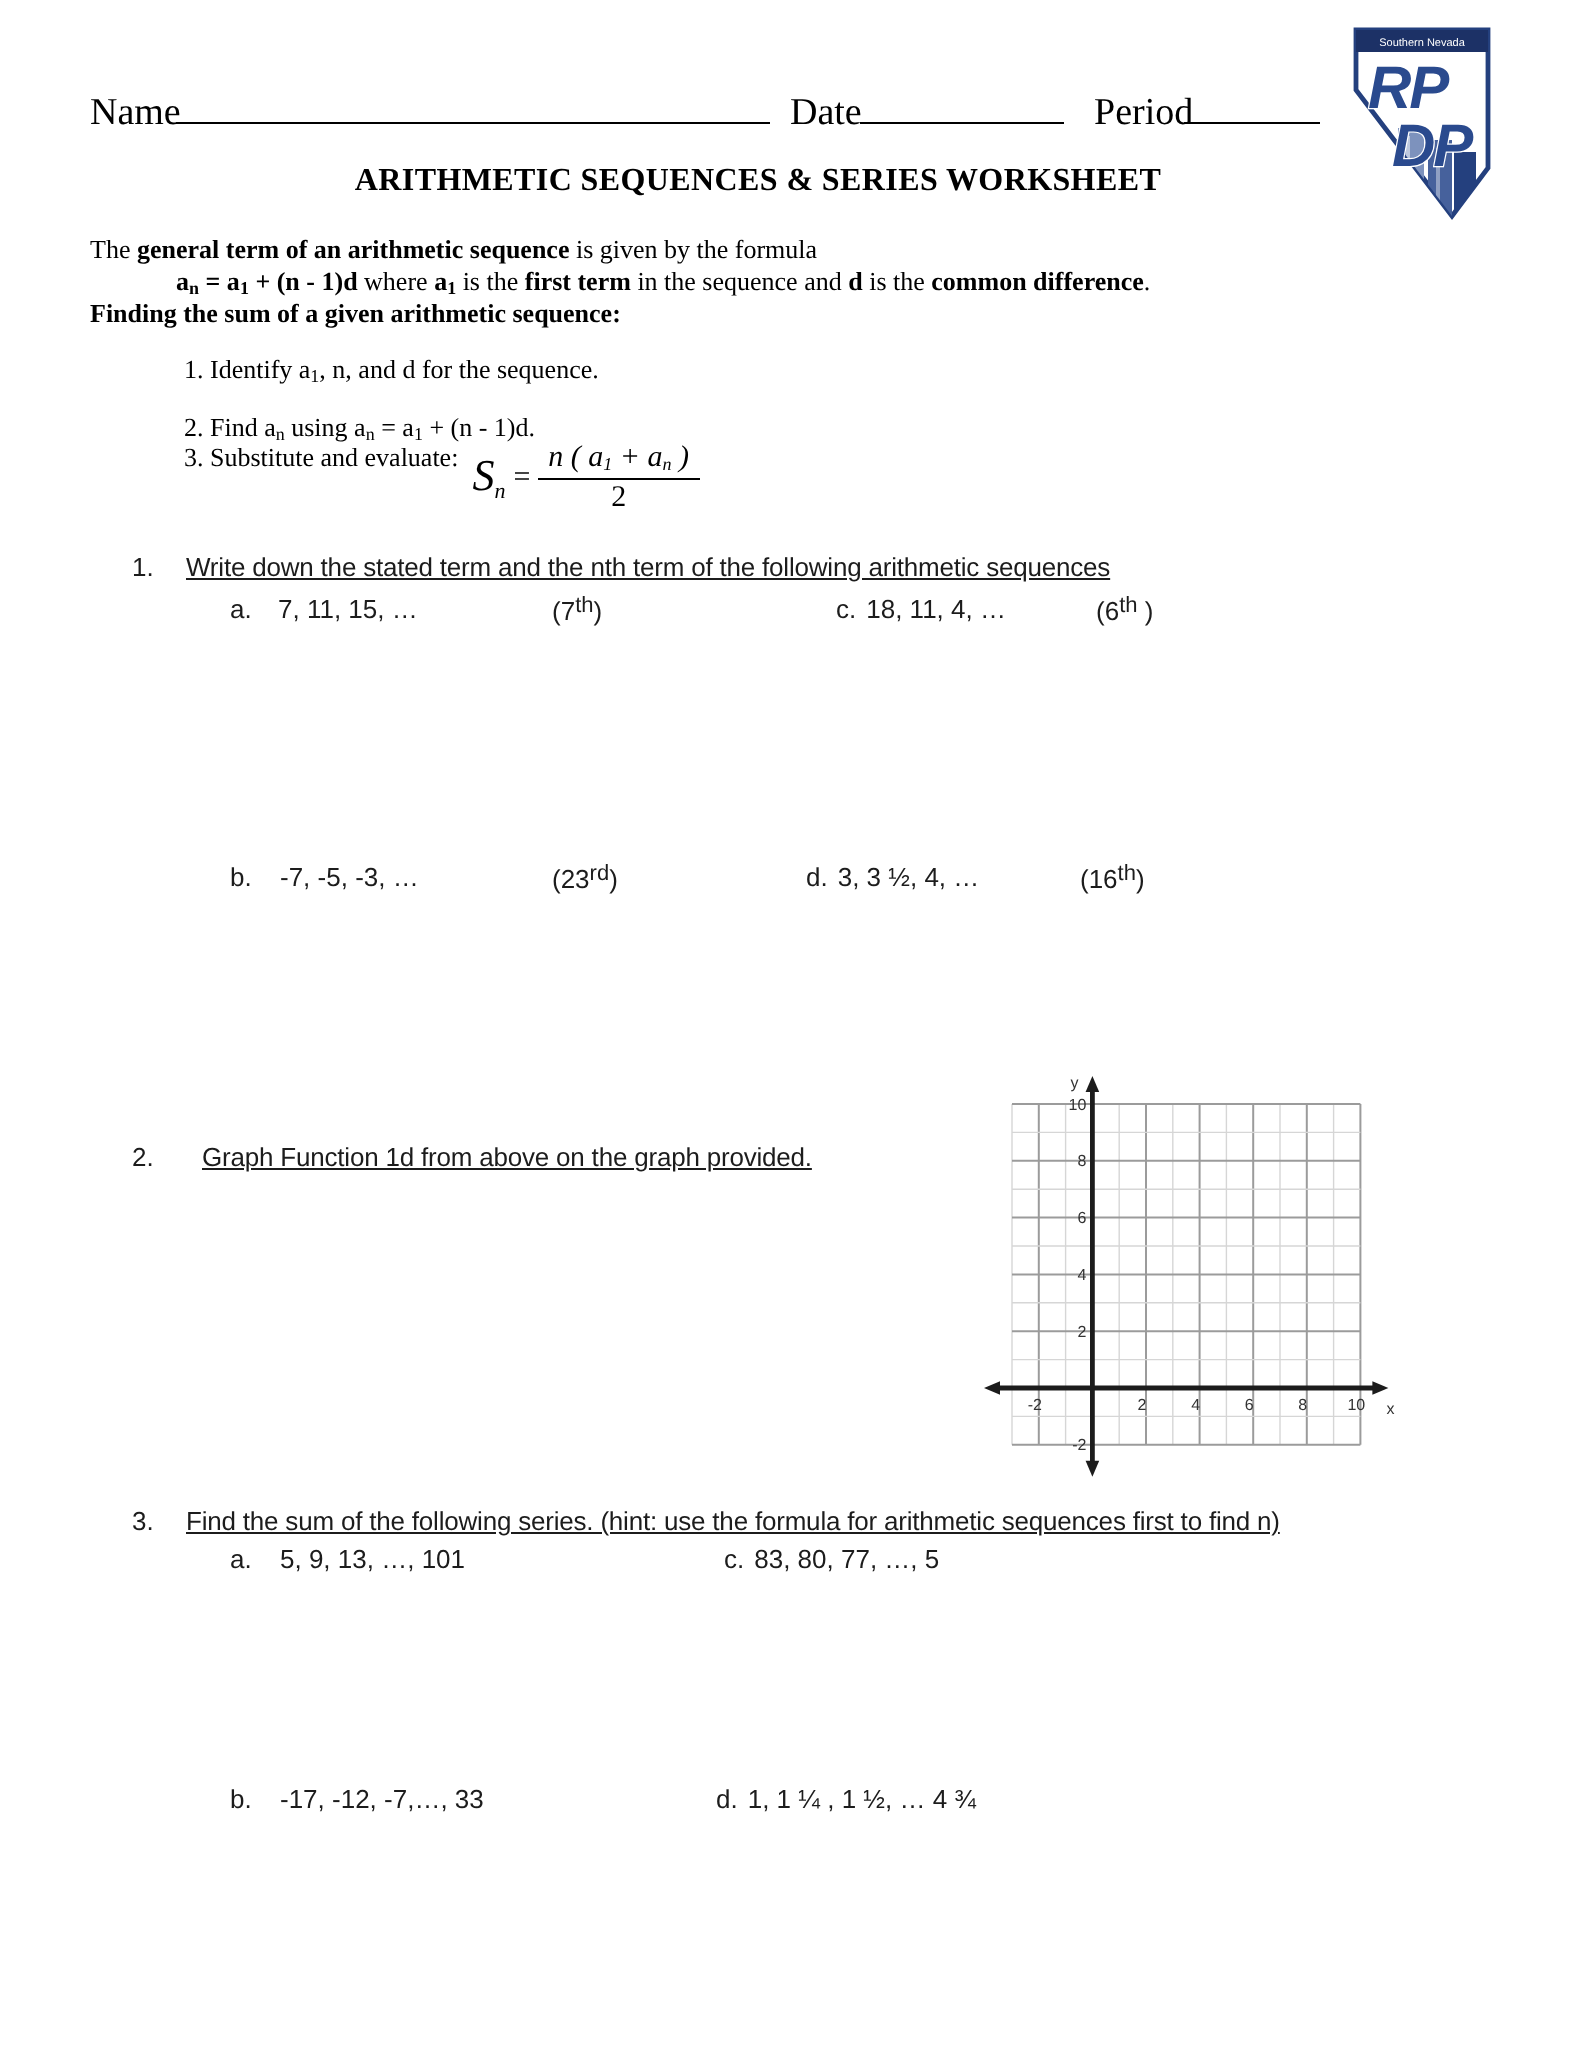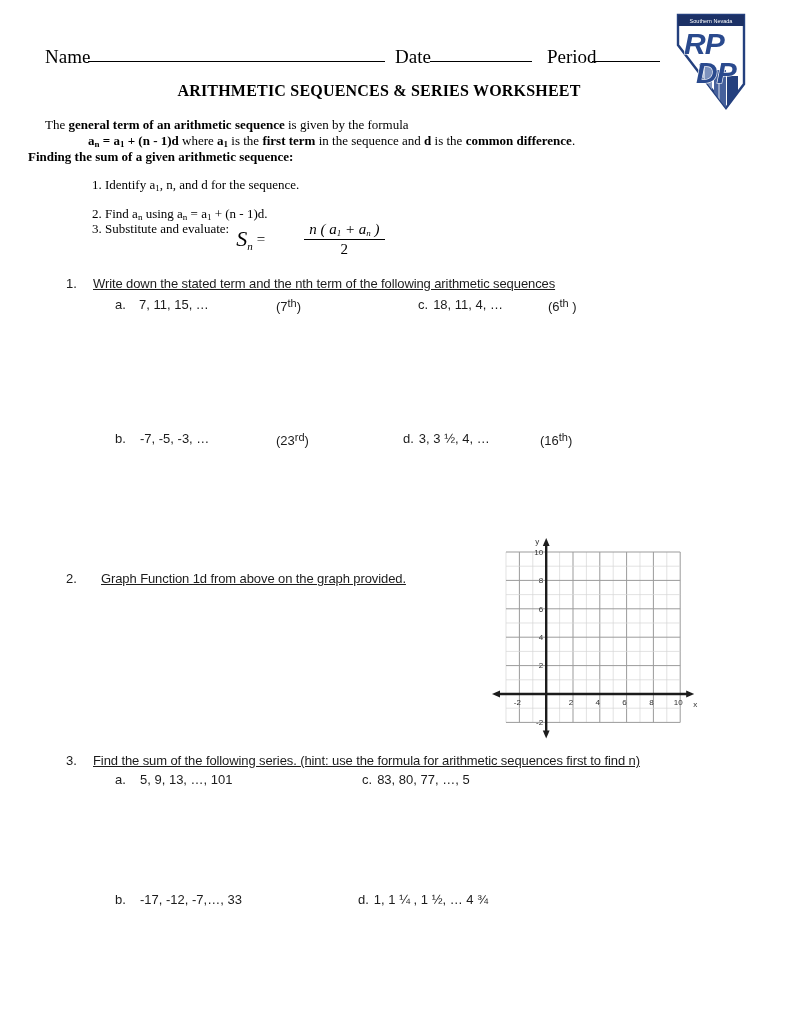--- a/index.html
+++ b/index.html
@@ -14,21 +14,21 @@
   .intro-line{font-size:13px;white-space:nowrap;}
   .step{font-size:13px;white-space:nowrap;}
   .q-num,.q-text,.item,.term{font-size:13px;color:#1c1c1c;white-space:nowrap;}
   .q-text{letter-spacing:-0.1px;text-decoration:underline;}
   .sub{font-size:9px;vertical-align:-2px;}
   .sup{font-size:11px;vertical-align:4px;}
   .step3row{display:flex;align-items:flex-start;gap:7px;}
   .s-sym{font-size:22px;font-style:italic;line-height:1;}
   .s-sub{font-size:11px;font-style:italic;vertical-align:-4px;}
   .eq{font-size:15px;}
-  .frac{display:inline-flex;flex-direction:column;align-items:center;line-height:1.15;margin-left:35px;}
+  .frac{display:inline-flex;flex-direction:column;align-items:center;line-height:1.15;}
   .frac .num{border-bottom:1.4px solid #000;padding:0 5px 1px 5px;font-size:15px;white-space:nowrap;}
   .frac .den{font-size:15px;padding-top:1px;}
   .pair{display:flex;gap:5px;}
 </style>
 </head>
 <body>
 
 <div class="page">
 
   <span class="abs serif h-label" style="left:45px;top:46px;">Name</span>
@@ -57,21 +57,21 @@
       <text x="41" y="11" text-anchor="middle" font-family="Liberation Sans, sans-serif" font-size="5.5" fill="#ffffff">Southern Nevada</text>
       <text x="14" y="42" font-family="Liberation Sans, sans-serif" font-size="30" font-weight="bold" font-style="italic" fill="#2a4a8e" stroke="#ffffff" stroke-width="1.2" paint-order="stroke" letter-spacing="-1">RP</text>
       <text x="26" y="71" font-family="Liberation Sans, sans-serif" font-size="30" font-weight="bold" font-style="italic" fill="#2a4a8e" stroke="#ffffff" stroke-width="1.2" paint-order="stroke" letter-spacing="-1">DP</text>
     </svg>
   </div>
 
   <div class="abs serif title" style="left:0;top:82px;width:758px;">ARITHMETIC SEQUENCES &amp; SERIES WORKSHEET</div>
 
   <div class="abs serif intro-line" style="left:45px;top:117px;"><span>The </span><span style="font-weight: bold;">general term of an arithmetic sequence</span><span> is given by the formula</span></div>
   <div class="abs serif intro-line" style="left:88px;top:133px;"><span style="font-weight: bold;">a</span><span class="sub" style="font-weight: bold;">n</span><span style="font-weight: bold;"> = a</span><span class="sub" style="font-weight: bold;">1</span><span style="font-weight: bold;"> + (n - 1)d</span><span> where </span><span style="font-weight: bold;">a</span><span class="sub" style="font-weight: bold;">1</span><span> is the </span><span style="font-weight: bold;">first term</span><span> in the sequence and </span><span style="font-weight: bold;">d</span><span> is the </span><span style="font-weight: bold;">common difference</span><span>.</span></div>
-  <div class="abs serif intro-line" style="left:28px;top:149px;text-align:center;"><span style="font-weight: bold;">Finding the sum of a given arithmetic sequence:</span></div>
+  <div class="abs serif intro-line" style="left:45px;top:149px;text-align:center;"><span style="font-weight: bold;">Finding the sum of a given arithmetic sequence:</span></div>
 
   <div class="abs serif step" style="left:92px;top:177px;"><span>1. Identify a</span><span class="sub">1</span><span>, n, and d for the sequence.</span></div>
   <div class="abs serif step" style="left:92px;top:206px;text-align:right;"><span>2. Find a</span><span class="sub">n</span><span> using a</span><span class="sub">n</span><span> = a</span><span class="sub">1</span><span> + (n - 1)d.</span></div>
   <div class="abs serif step step3row" style="left:92px;top:221px;">
     <span>3. Substitute and evaluate:</span>
     <span style="display:inline-flex;align-items:center;gap:4px;">
       <span><span class="s-sym">S</span><span class="s-sub">n</span></span>
       <span class="eq">=</span>
       <span class="frac">
         <span class="num serif"><span style="font-style: italic;">n ( a</span><span class="sub" style="font-style: italic;">1</span><span style="font-style: italic;"> + a</span><span class="sub" style="font-style: italic;">n</span><span style="font-style: italic;"> )</span></span>

